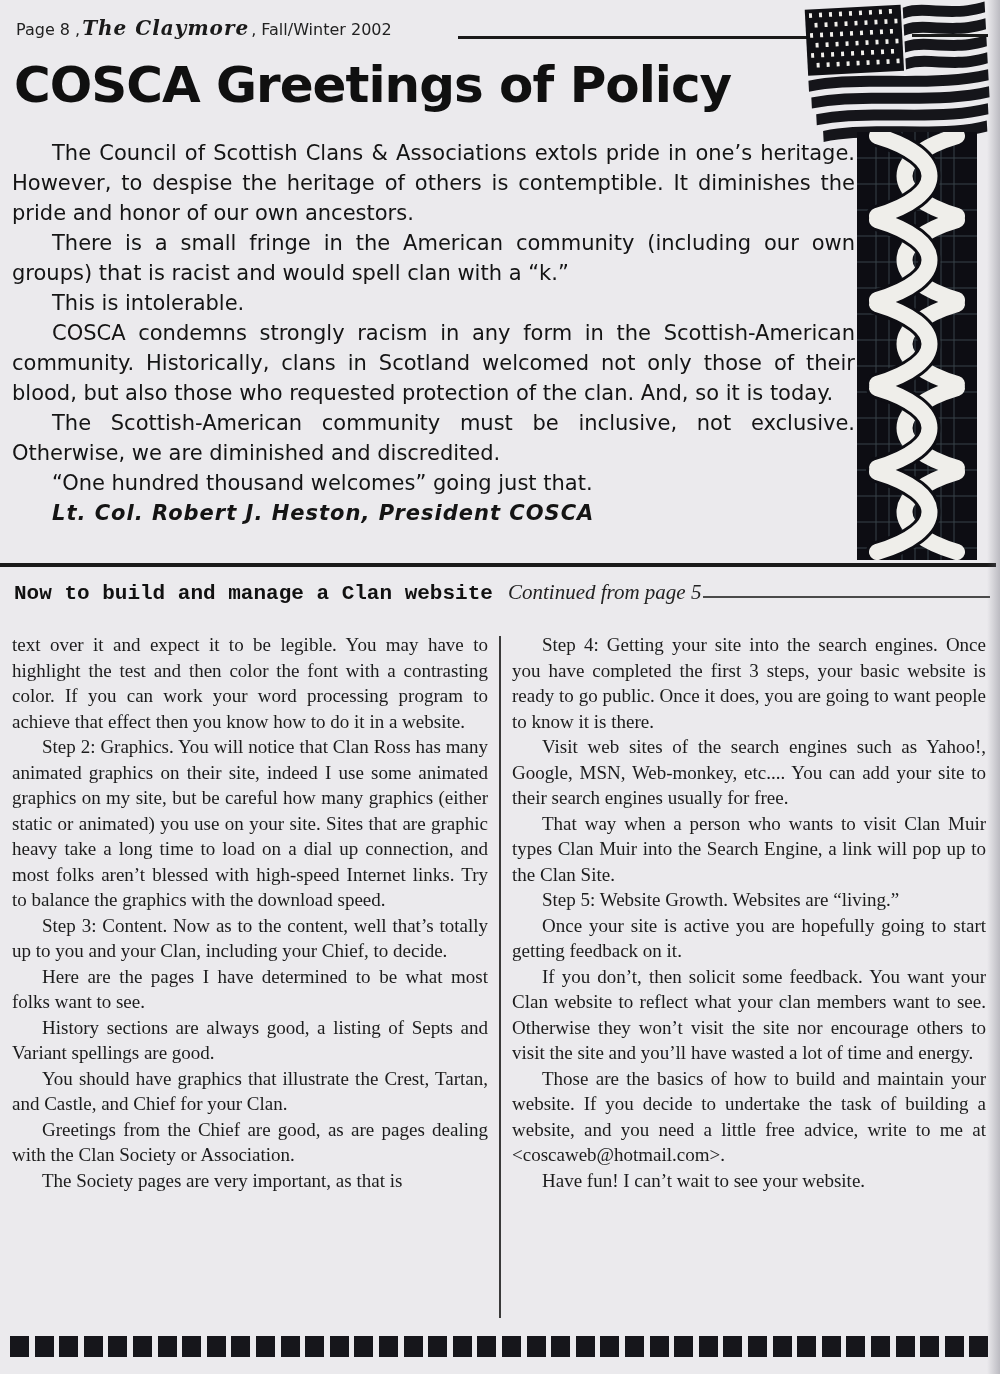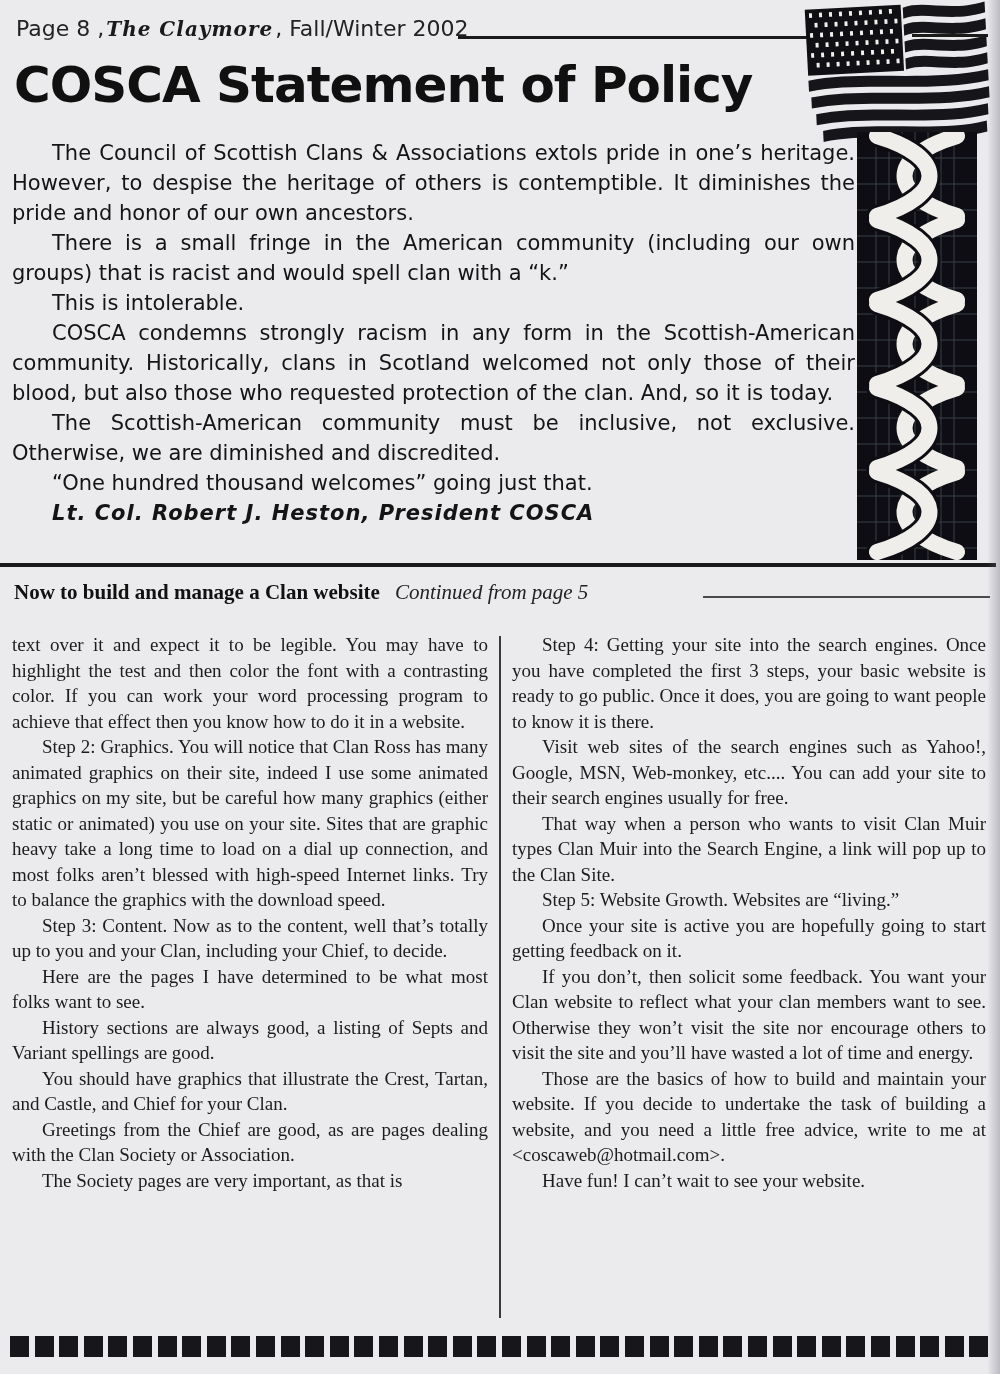--- a/index.html
+++ b/index.html
@@ -5,42 +5,42 @@
   html,body{margin:0;padding:0;}
   body{
     width:1000px;height:1374px;position:relative;overflow:hidden;
     background:#ebeaed;
     font-family:"DejaVu Sans",sans-serif;color:#1a1a1a;
   }
   .abs{position:absolute;}
 
   
   .header-row{left:16px;top:16px;display:flex;align-items:baseline;white-space:nowrap;}
-  .hdr-plain{font-size:22px;color:#222;}
+  .hdr-plain{font-size:16px;color:#222;}
   .hdr-script{font-family:"DejaVu Serif",serif;font-style:italic;font-weight:bold;font-size:20px;margin:0 2px;letter-spacing:1px;}
   .rule{background:#1a1a1a;}
 
   
   .page-title{left:14px;top:56px;width:800px;font-size:50px;font-weight:bold;letter-spacing:-1px;color:#101010;}
 
   
   .statement{left:12px;top:138px;width:843px;font-size:21px;line-height:30px;text-align:justify;color:#141414;}
   .statement p{margin:0;text-indent:40px;}
   .statement .sig{font-weight:bold;font-style:italic;letter-spacing:1px;text-align:left;}
 
   
   .knot-panel{left:857px;top:132px;width:120px;height:428px;background:#0d0d13;}
   .knot-panel svg{display:block;}
 
   
   .flag{left:800px;top:0px;width:196px;height:146px;}
 
   
   .section-head{left:14px;top:580px;white-space:nowrap;}
-  .section-head .bold-sans{font-family:Liberation Serif, serif;font-weight:bold;font-size:21px;color:#111;}
+  .section-head .bold-sans{font-family:Liberation Mono, monospace;font-weight:bold;font-size:21px;color:#111;}
   .section-head .cont{font-family:"Liberation Serif","DejaVu Serif",serif;font-style:italic;font-size:21px;margin-left:10px;color:#222;}
 
   
   .col{top:632px;font-family:"Liberation Serif","DejaVu Serif",serif;font-size:19px;line-height:25.5px;text-align:justify;color:#1c1c1c;}
   .col p{margin:0;text-indent:30px;}
   .col p.noindent{text-indent:0;}
   .col-left{left:12px;width:476px;}
   .col-right{left:512px;width:474px;}
   .col-divider{left:499px;top:636px;width:2px;height:682px;background:#3a3a3a;}
 
@@ -56,21 +56,21 @@
 <body>
 
 <div class="abs header-row">
   <span class="hdr-plain">Page 8 ,</span>
   <span class="hdr-script">The Claymore</span>
   <span class="hdr-plain">, Fall/Winter 2002</span>
 </div>
 <div class="abs rule" style="left:458px;top:36px;width:354px;height:3px;"></div>
 <div class="abs rule" style="left:912px;top:34px;width:76px;height:3px;"></div>
 
-<div class="abs page-title">COSCA Statement of Policy</div>
+<div class="abs page-title">COSCA Greetings of Policy</div>
 
 <div class="abs flag">
   <svg width="196" height="146" viewBox="0 0 196 146" xmlns="http://www.w3.org/2000/svg">
     <g transform="rotate(-3 98 70)" stroke="none">
 
       <rect x="8" y="5" width="96" height="66" fill="#101014"></rect>
       <g stroke="#f2f0ec" stroke-width="4.6">
         <line x1="12" y1="11" x2="100" y2="11" stroke-dasharray="3 7"></line>
         <line x1="12" y1="21" x2="100" y2="21" stroke-dasharray="3 7" stroke-dashoffset="5"></line>
         <line x1="12" y1="31" x2="100" y2="31" stroke-dasharray="3 7"></line>

